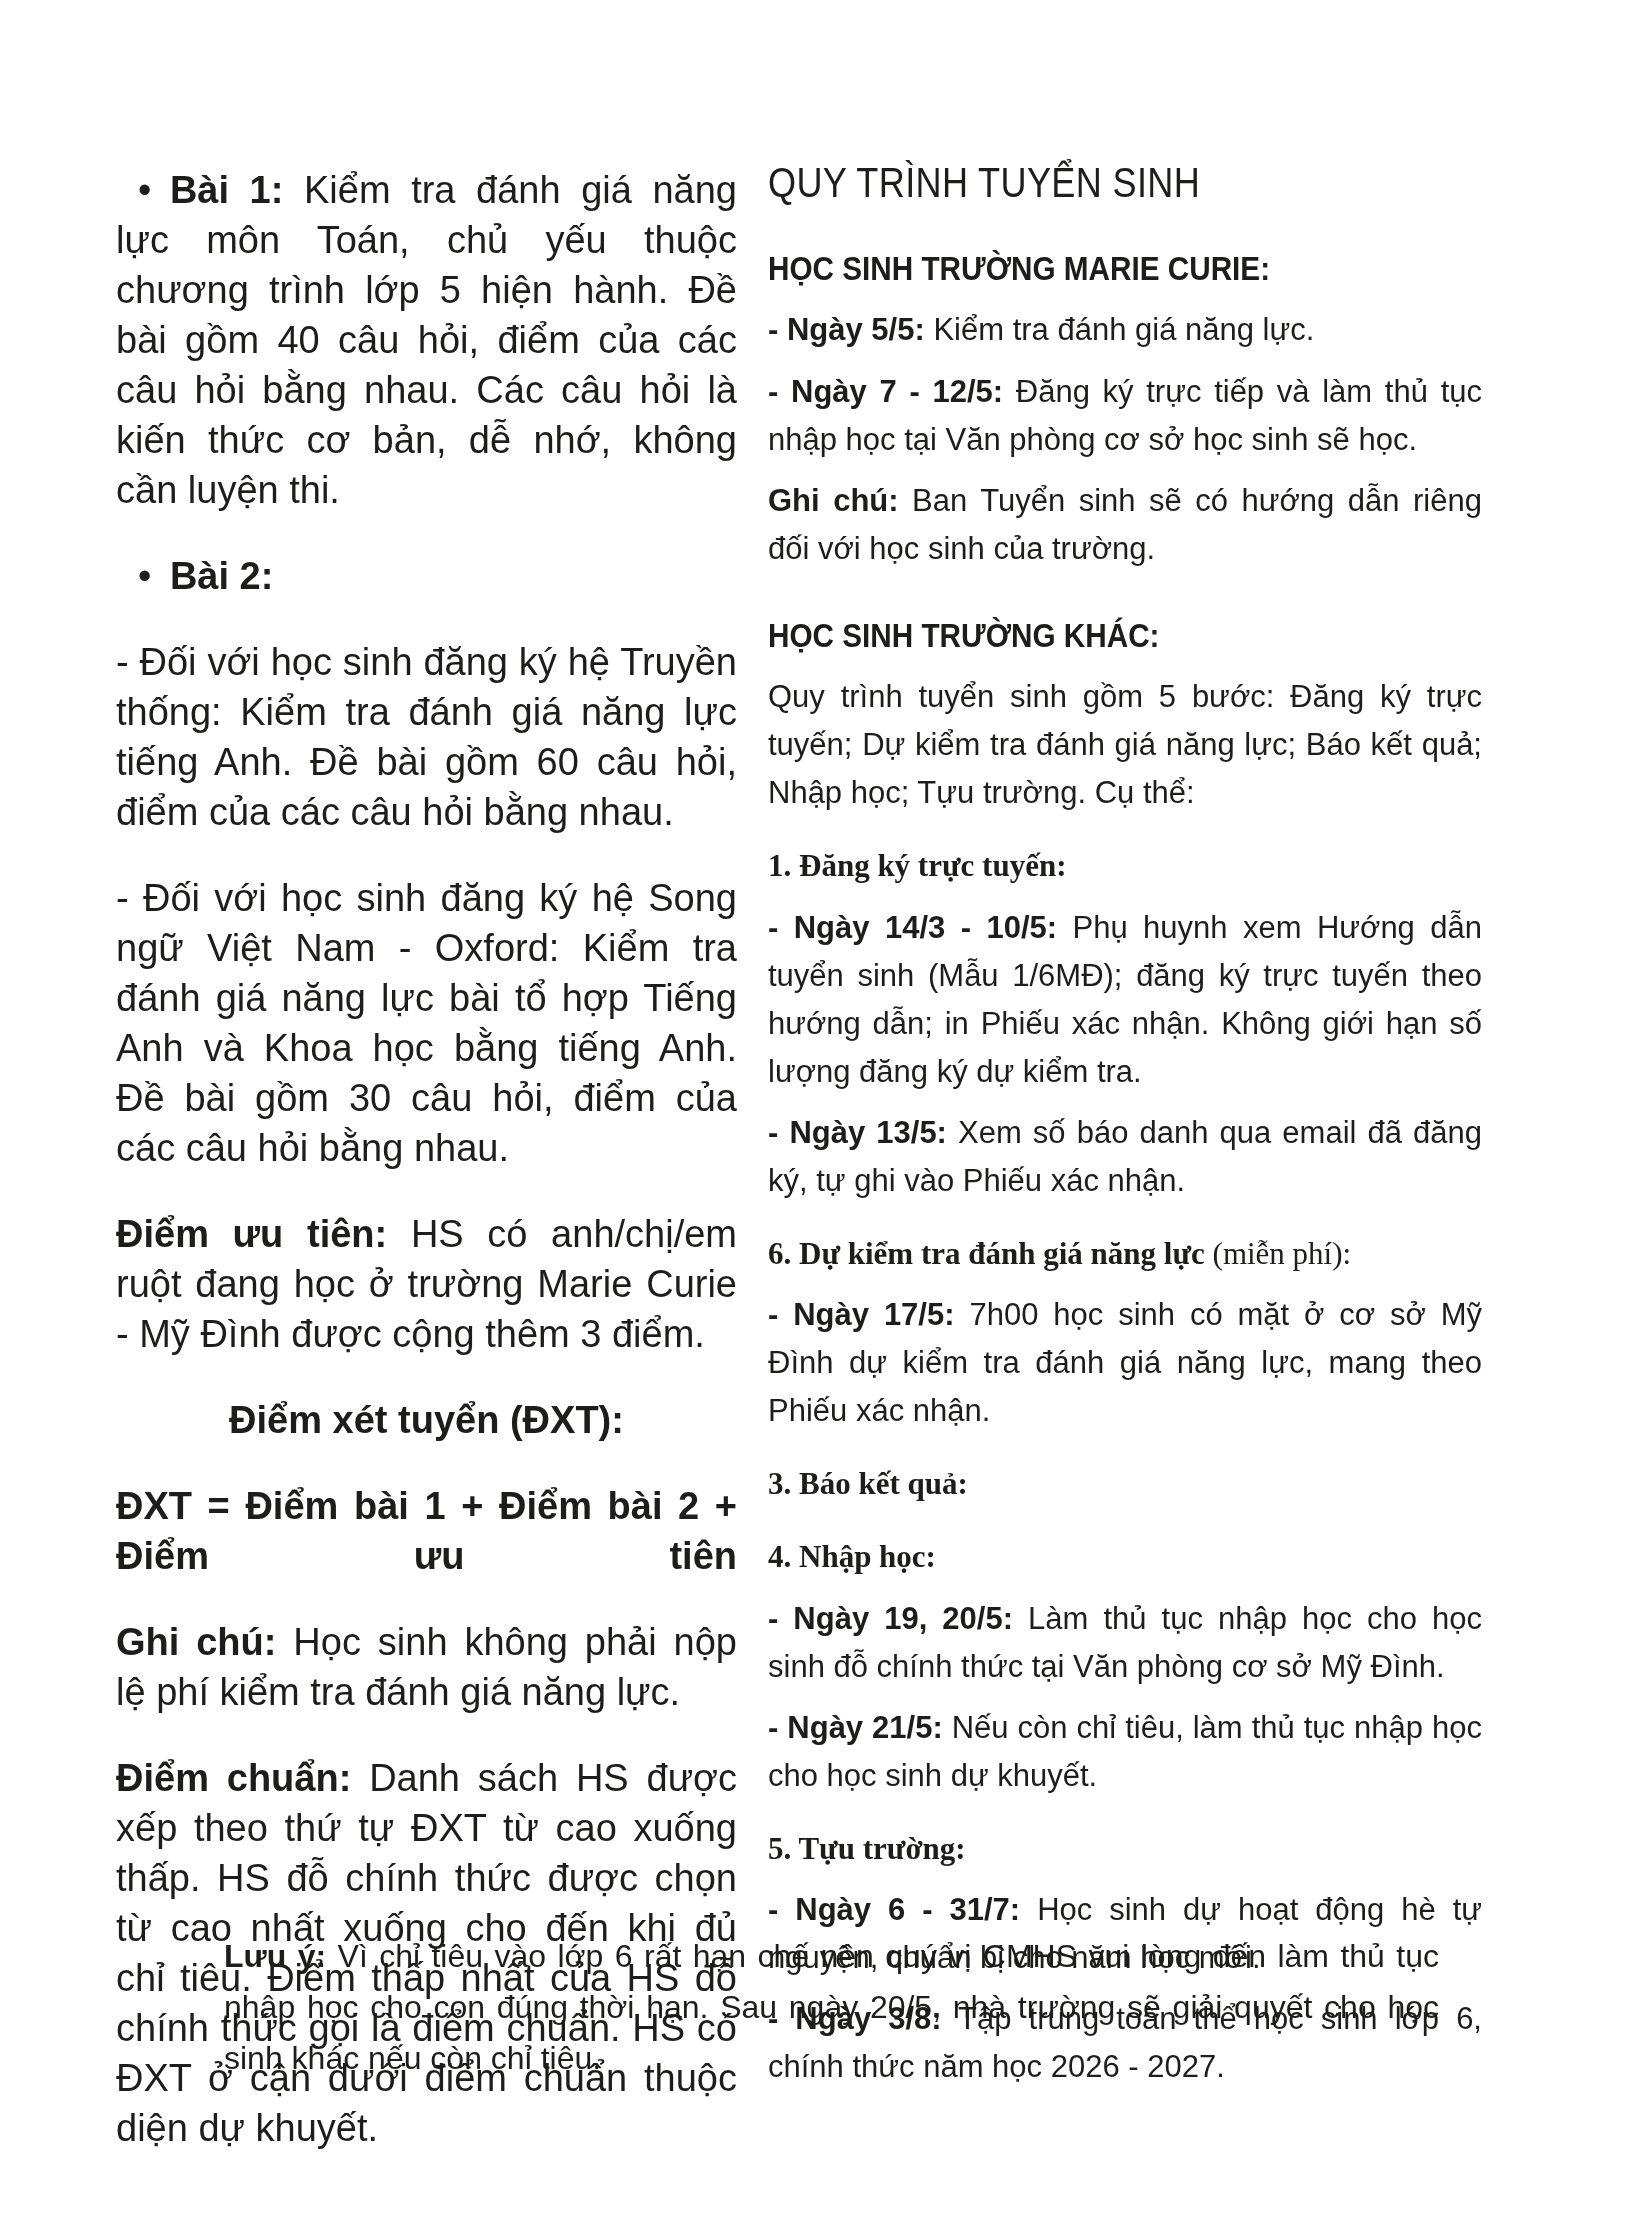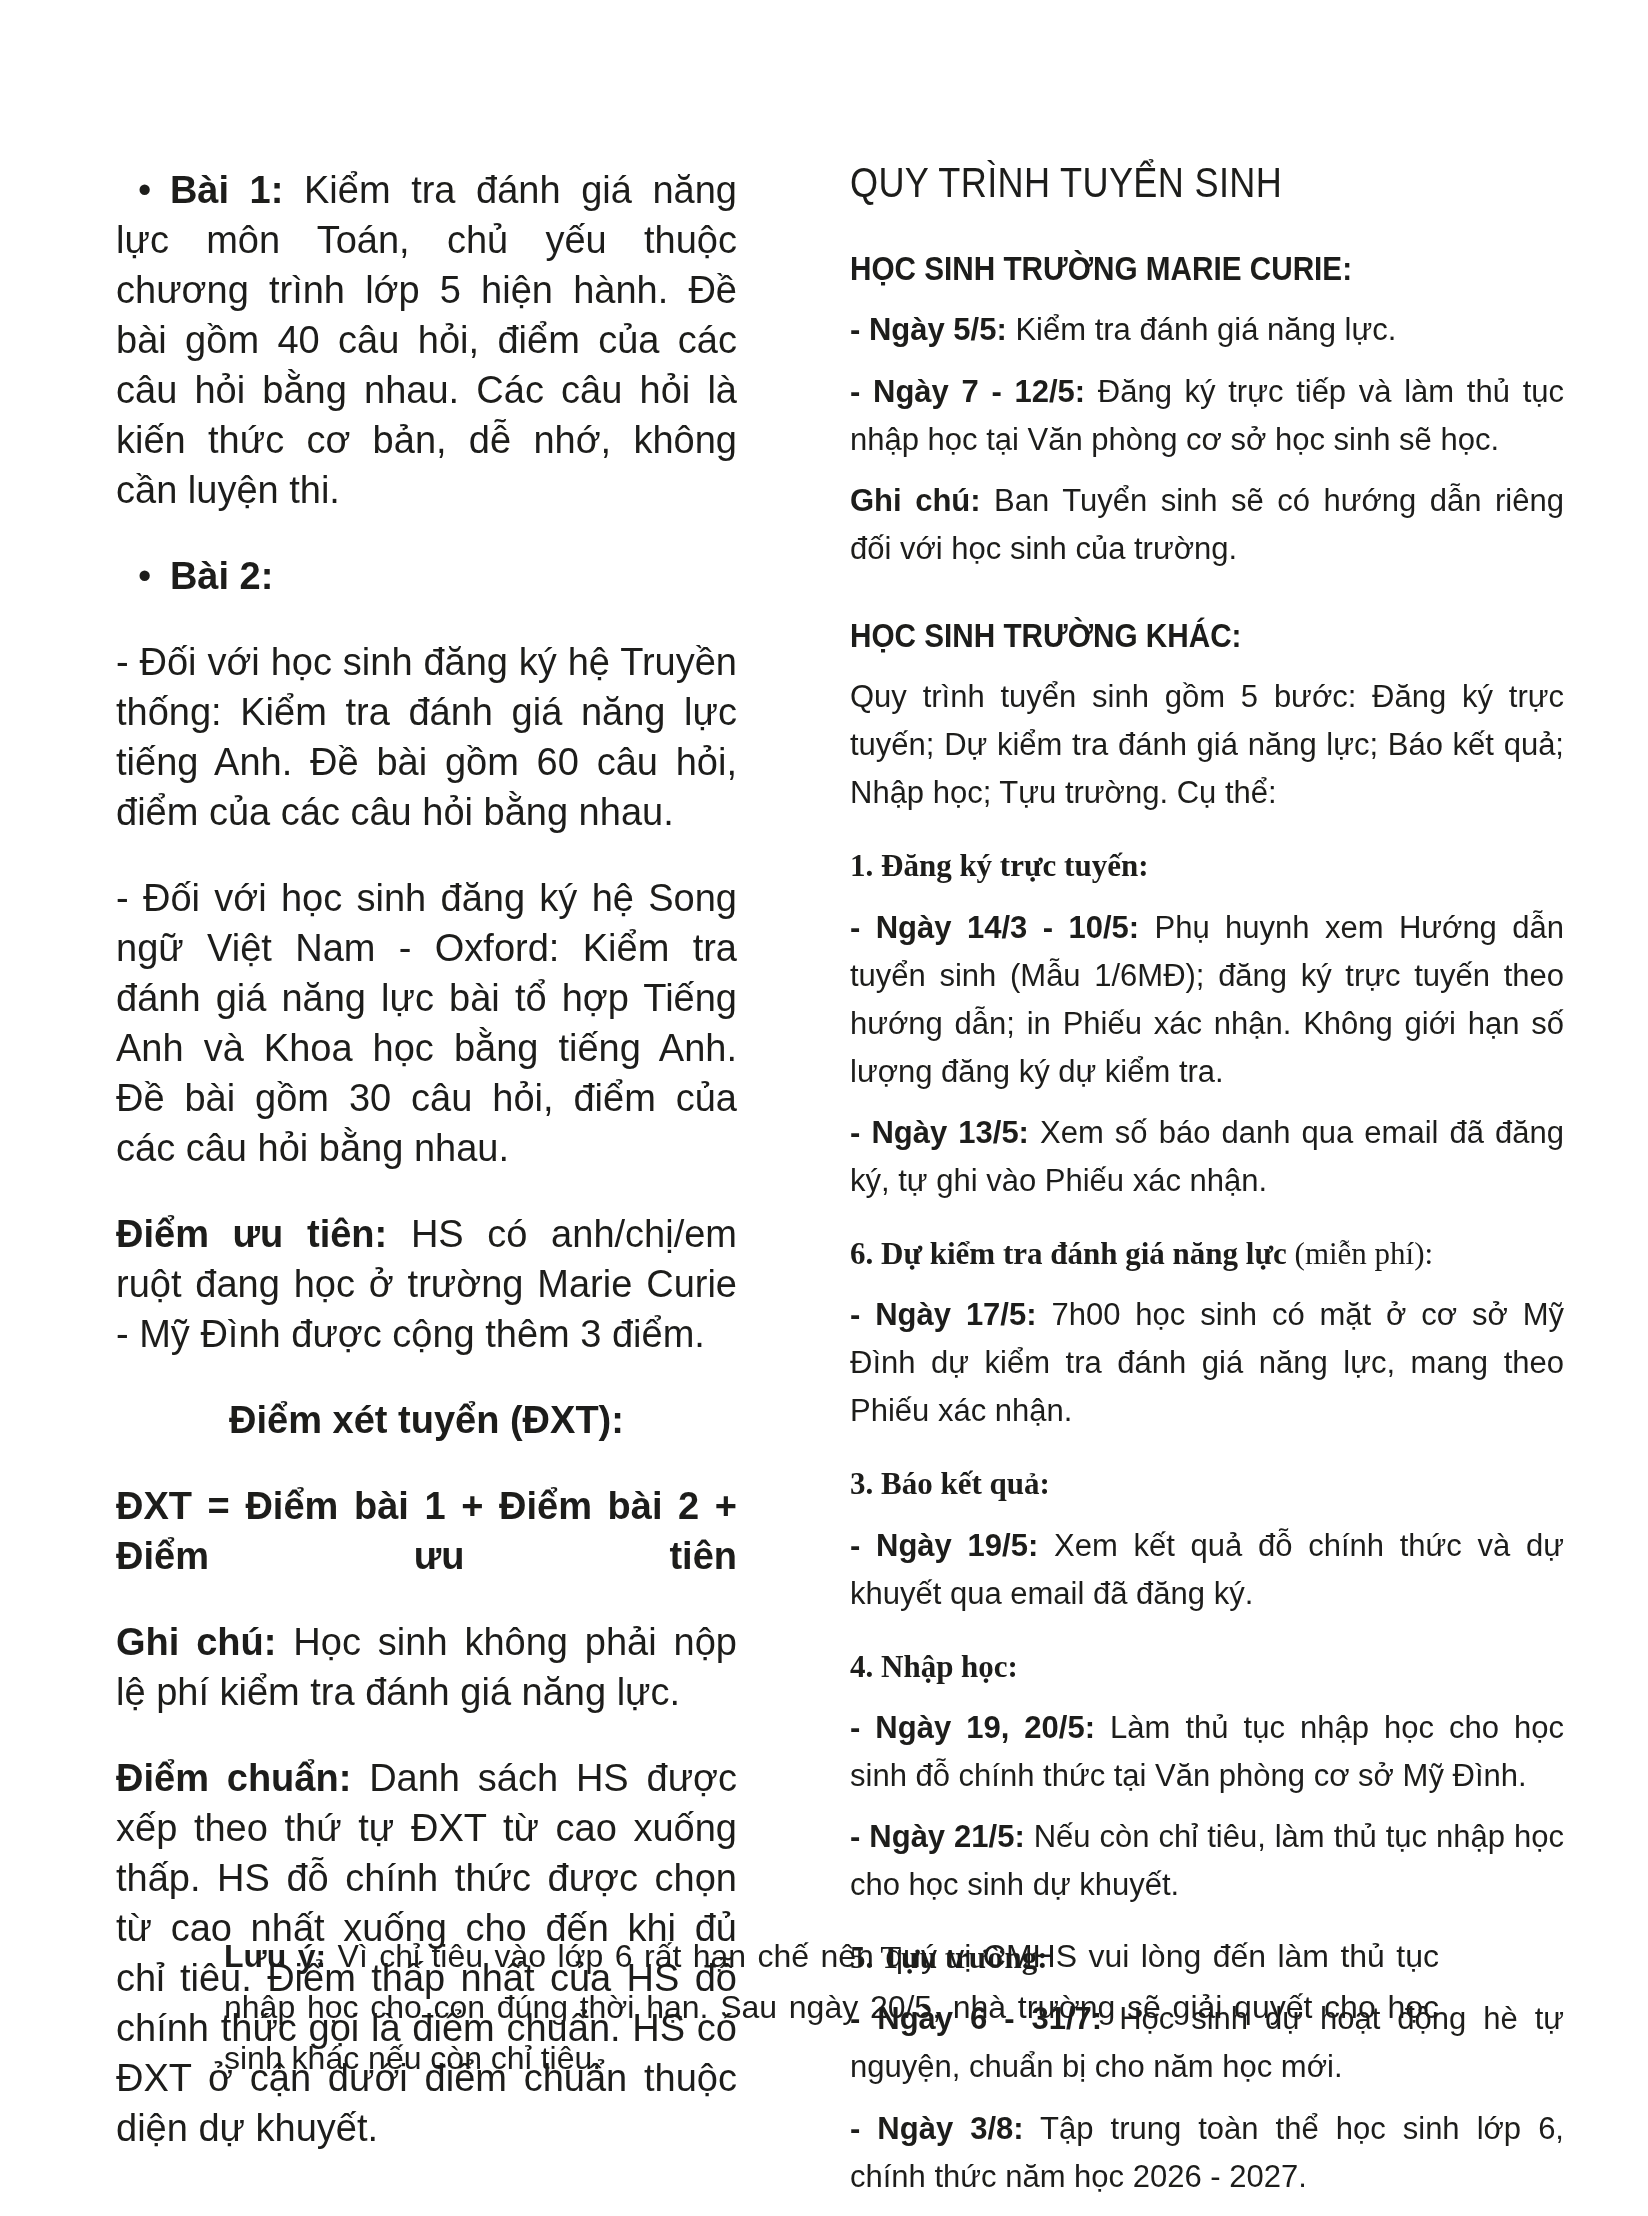--- a/index.html
+++ b/index.html
@@ -15,21 +15,21 @@
 
   
   .col-left {
     position: absolute;
     left: 116px; top: 165px; width: 621px;
     font-size: 38px; line-height: 50px;
     text-align: justify;
   }
   .col-right {
     position: absolute;
-    left: 850px; top: 158px; width: 714px;
+    left: 768px; top: 158px; width: 714px;
     font-size: 31px; line-height: 48px;
     text-align: justify;
   }
 
   p.item { margin: 0; }
   .b { font-weight: 700; }
 
   
   .col-left p.item { margin-bottom: 36px; }
   .col-left p.item:last-child { margin-bottom: 0; }
@@ -98,21 +98,20 @@
         <p class="item para"><span class="b">- Ngày 7 - 12/5:</span> <span>Đăng ký trực tiếp và làm thủ tục nhập học tại Văn phòng cơ sở học sinh sẽ học.</span></p>
         <p class="item para"><span class="b">Ghi chú:</span> <span>Ban Tuyển sinh sẽ có hướng dẫn riêng đối với học sinh của trường.</span></p>
         <p class="item subheading"><span class="b">HỌC SINH TRƯỜNG KHÁC:</span></p>
         <p class="item para"><span>Quy trình tuyển sinh gồm 5 bước: Đăng ký trực tuyến; Dự kiểm tra đánh giá năng lực; Báo kết quả; Nhập học; Tựu trường. Cụ thể:</span></p>
         <p class="item step-heading"><span class="b">1. Đăng ký trực tuyến:</span></p>
         <p class="item para"><span class="b">- Ngày 14/3 - 10/5:</span> <span>Phụ huynh xem Hướng dẫn tuyển sinh (Mẫu 1/6MĐ); đăng ký trực tuyến theo hướng dẫn; in Phiếu xác nhận. Không giới hạn số lượng đăng ký dự kiểm tra.</span></p>
         <p class="item para"><span class="b">- Ngày 13/5:</span> <span>Xem số báo danh qua email đã đăng ký, tự ghi vào Phiếu xác nhận.</span></p>
         <p class="item step-heading"><span class="b">6. Dự kiểm tra đánh giá năng lực</span> <span>(miễn phí):</span></p>
         <p class="item para"><span class="b">- Ngày 17/5:</span> <span>7h00 học sinh có mặt ở cơ sở Mỹ Đình dự kiểm tra đánh giá năng lực, mang theo Phiếu xác nhận.</span></p>
         <p class="item step-heading"><span class="b">3. Báo kết quả:</span></p>
-        <p class="item para"><span class="b">- Ngày 19/5:</span> <span>Xem kết quả đỗ chính thức và dự khuyết qua email đã đăng ký.</span></p>
         <p class="item step-heading"><span class="b">4. Nhập học:</span></p>
         <p class="item para"><span class="b">- Ngày 19, 20/5:</span> <span>Làm thủ tục nhập học cho học sinh đỗ chính thức tại Văn phòng cơ sở Mỹ Đình.</span></p>
         <p class="item para"><span class="b">- Ngày 21/5:</span> <span>Nếu còn chỉ tiêu, làm thủ tục nhập học cho học sinh dự khuyết.</span></p>
         <p class="item step-heading"><span class="b">5. Tựu trường:</span></p>
         <p class="item para"><span class="b">- Ngày 6 - 31/7:</span> <span>Học sinh dự hoạt động hè tự nguyện, chuẩn bị cho năm học mới.</span></p>
         <p class="item para"><span class="b">- Ngày 3/8:</span> <span>Tập trung toàn thể học sinh lớp 6, chính thức năm học 2026 - 2027.</span></p>
       </div>
   </section>
 
   <div class="note">

